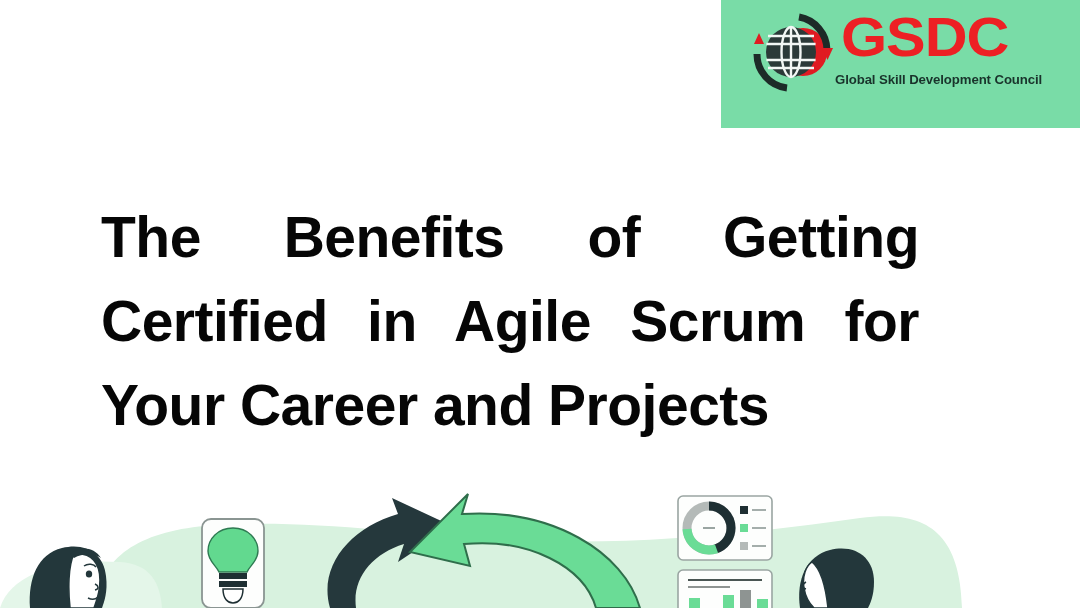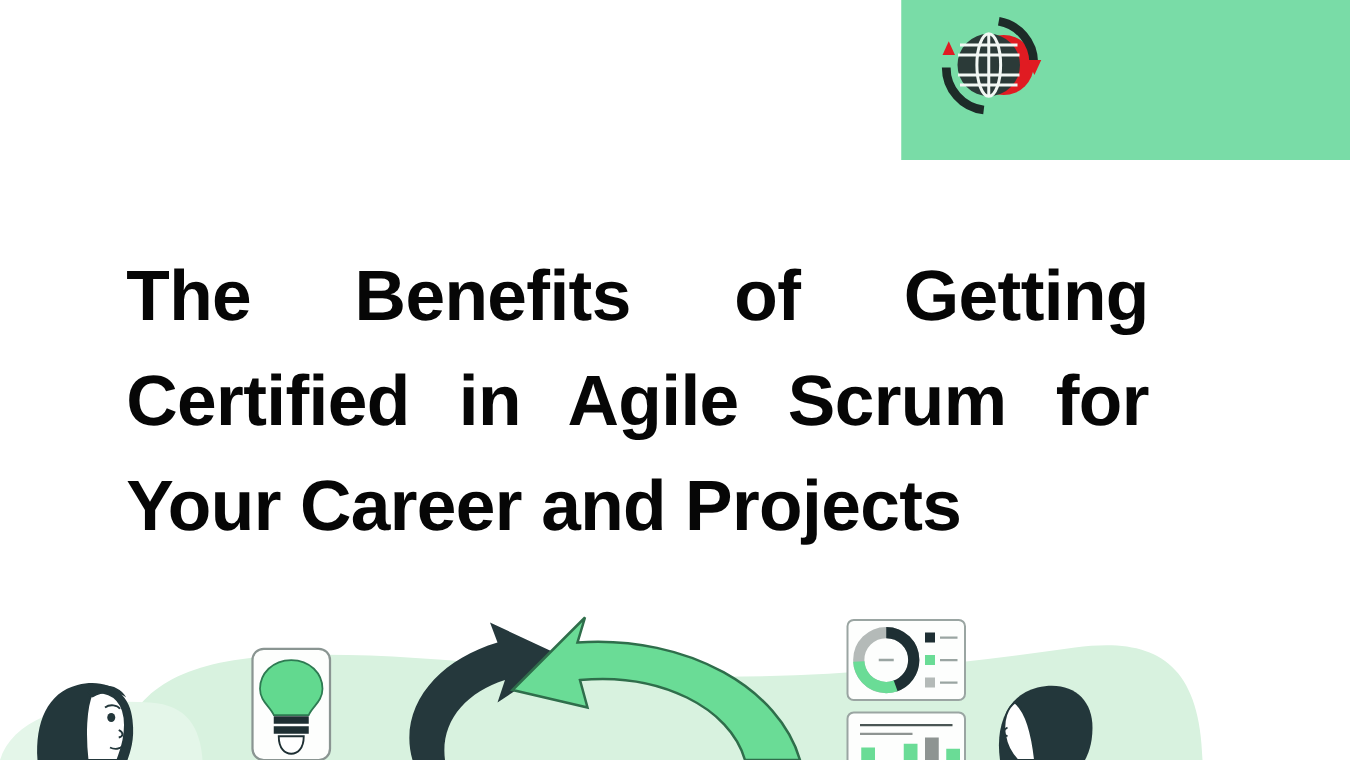--- a/index.html
+++ b/index.html
@@ -133,21 +133,27 @@
         <g fill="none" stroke="#1D2B28" stroke-width="7" stroke-linecap="butt">
           <path d="M84 42 A34 34 0 0 0 56 9"></path>
           <path d="M14 46 A34 34 0 0 0 44 80"></path>
         </g>
 
         <polygon points="79,40 90,40 84.5,52" fill="#E01B22"></polygon>
         <polygon points="11,36 21,36 16,25" fill="#E01B22"></polygon>
       </svg>
     </div>
 
-
+    <div id="logo-wordmark">
+      <span id="logo-wordmark-text">GSDC</span>
+    </div>
+
+    <div id="logo-tagline">
+      <span id="logo-tagline-text">Global Skill Development Council</span>
+    </div>
   </div>
 
   <div id="title-block">
     <h1 id="title-text">The Benefits of Getting Certified in Agile Scrum for Your Career and Projects</h1>
   </div>
 
   <div id="illustration">
     <svg viewBox="0 0 1080 138" width="1080" height="138" aria-hidden="true">
 
       <g>

